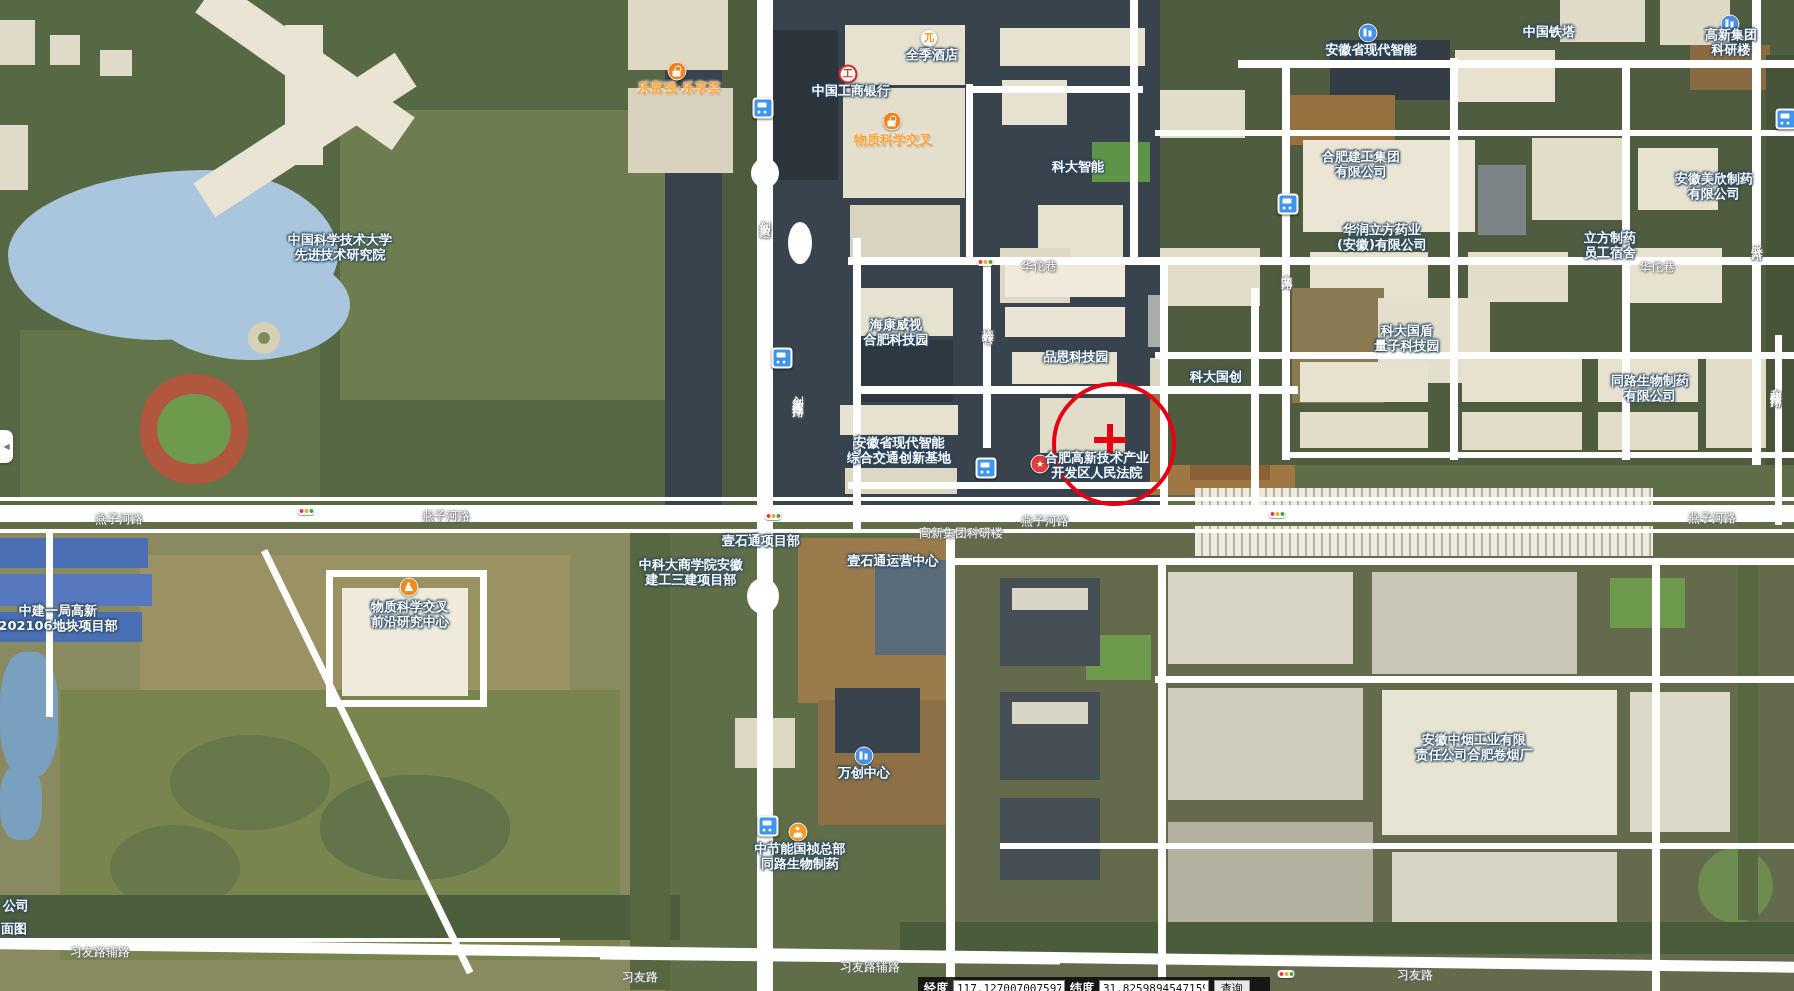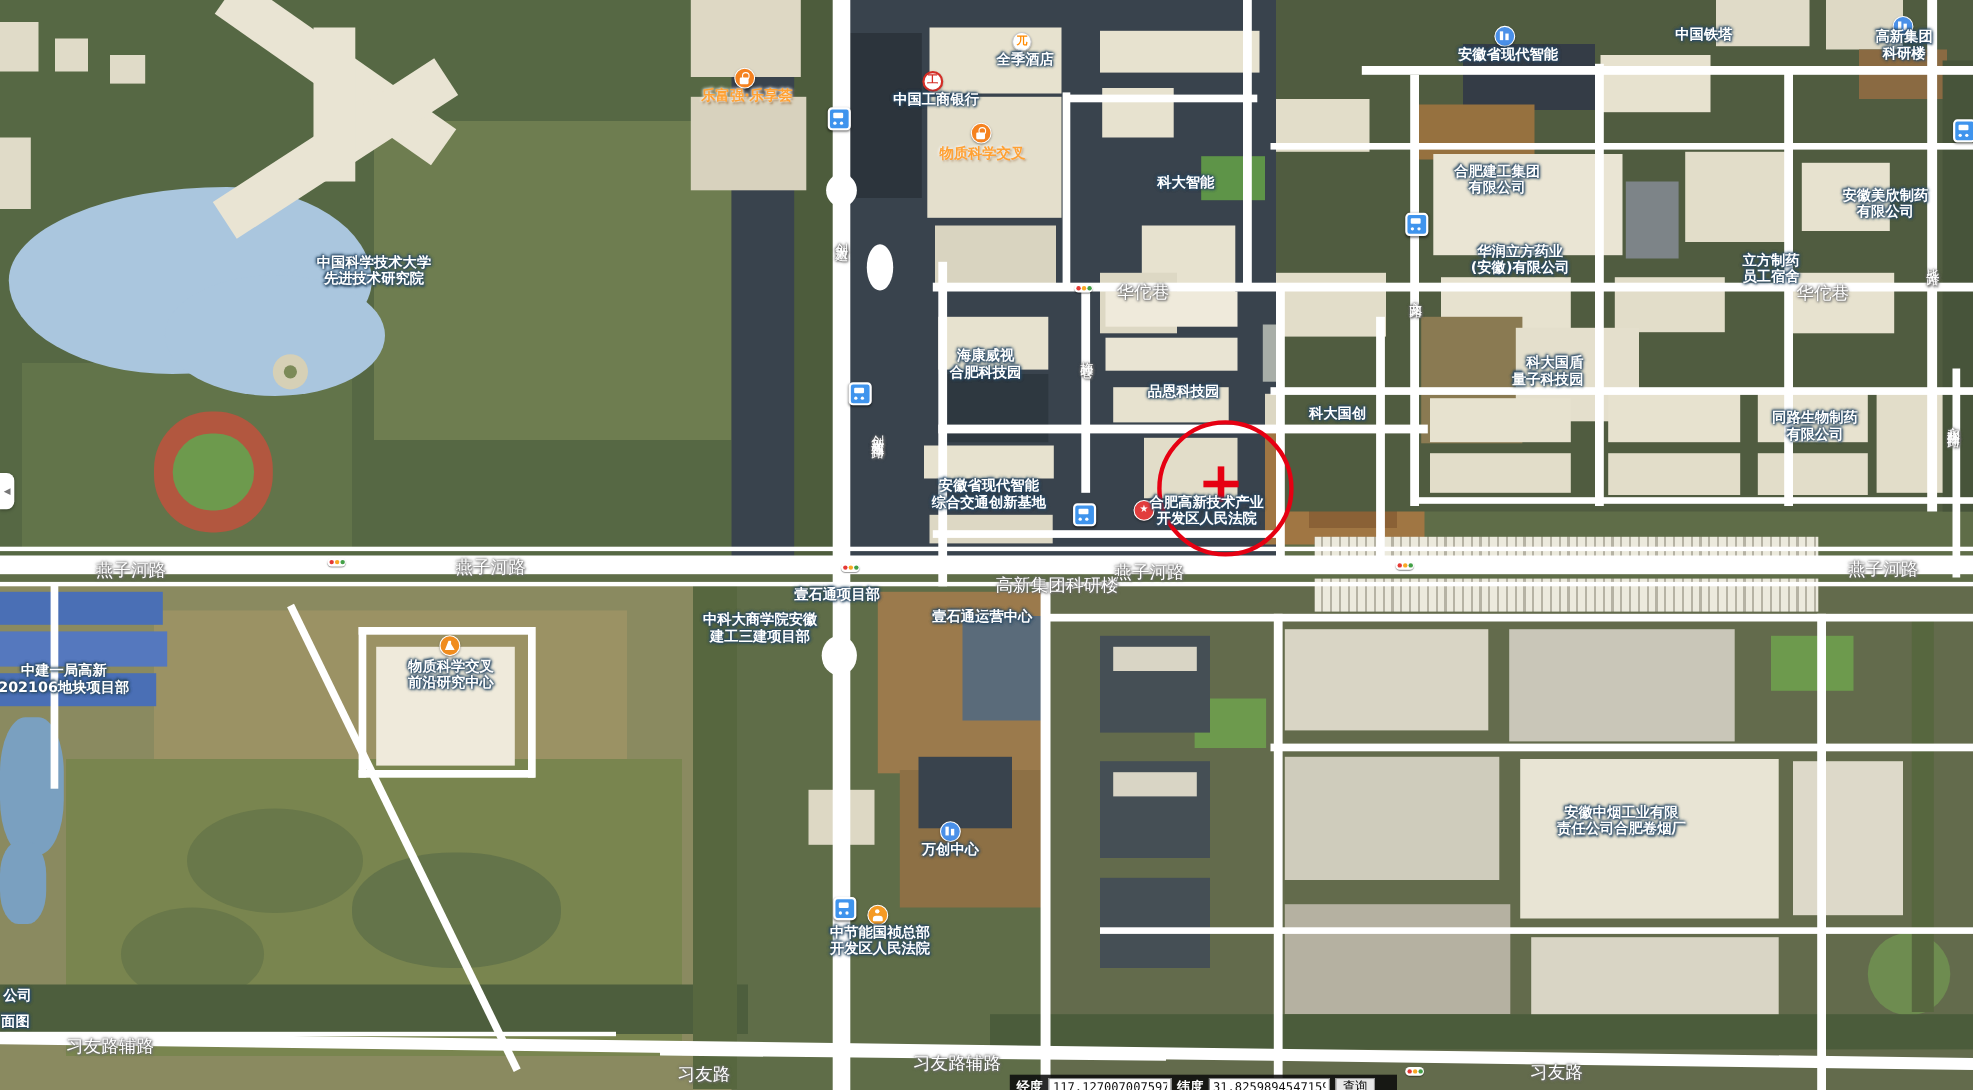--- a/index.html
+++ b/index.html
@@ -11,21 +11,21 @@
   #map{position:absolute;inset:0;width:1794px;height:991px;overflow:hidden;}
   #map i{position:absolute;display:block;}
   .stripe{background-image:repeating-linear-gradient(90deg,#eceadd 0 6px,#b6b3a4 6px 8px);}
   
   .lbl{position:absolute;transform:translate(-50%,-50%);white-space:pre-line;text-align:center;
        line-height:1.18;pointer-events:auto;z-index:30;}
   .lbl-poi{color:#fff;font-size:13px;font-weight:700;
        text-shadow:0 0 3px #2a4a66,0 0 3px #2a4a66,1px 1px 2px #2a4a66,-1px -1px 2px #2a4a66;}
   .lbl-orange{color:#ffa133;font-size:13px;font-weight:700;
        text-shadow:0 0 3px #fff,0 0 3px #fff,1px 1px 2px #8a5a20;}
-  .lbl-road{color:#fff;font-size:16px;font-weight:400;
+  .lbl-road{color:#fff;font-size:12px;font-weight:400;
        text-shadow:0 0 2px #6d6d6d,0 0 3px #6d6d6d,1px 1px 2px #6d6d6d;}
   .lbl-road-v{color:#fff;font-size:12px;writing-mode:vertical-rl;letter-spacing:2px;
        text-shadow:0 0 2px #6d6d6d,0 0 3px #6d6d6d,1px 1px 2px #6d6d6d;}
   
   .icon{position:absolute;transform:translate(-50%,-50%);z-index:25;}
   .icon-bus{width:17px;height:17px;background:#3f94ed;border:2px solid #fff;border-radius:4px;
        box-shadow:0 1px 2px rgba(0,0,0,.45);}
   .icon-bus::before{content:"";position:absolute;left:3px;top:3px;width:9px;height:5px;background:#fff;border-radius:1px;}
   .icon-bus::after{content:"";position:absolute;left:3px;bottom:3px;width:3px;height:3px;background:#fff;border-radius:50%;box-shadow:6px 0 0 #fff;}
   .icon-light{width:17px;height:8px;background:#fff;border-radius:4px;box-shadow:0 1px 1px rgba(0,0,0,.4);}
@@ -257,37 +257,37 @@
     <div class="lbl lbl-poi" style="left: 1382px; top: 237px;">华润立方药业
 (安徽)有限公司</div>
     <div class="lbl lbl-poi" style="left: 1714px; top: 186px;">安徽美欣制药
 有限公司</div>
     <div class="lbl lbl-poi" style="left: 1610px; top: 245px;">立方制药
 员工宿舍</div>
     <div class="lbl lbl-poi" style="left: 896px; top: 332px;">海康威视
 合肥科技园</div>
     <div class="lbl lbl-poi" style="left: 1076px; top: 357px;">品恩科技园</div>
     <div class="lbl lbl-poi" style="left: 1216px; top: 377px;">科大国创</div>
-    <div class="lbl lbl-poi" style="left: 1407px; top: 338px; text-align: right;">科大国盾
+    <div class="lbl lbl-poi" style="left: 1407px; top: 338px;">科大国盾
 量子科技园</div>
     <div class="lbl lbl-poi" style="left: 1650px; top: 388px;">同路生物制药
 有限公司</div>
     <div class="lbl lbl-poi" style="left: 899px; top: 450px;">安徽省现代智能
 综合交通创新基地</div>
     <div class="lbl lbl-poi" style="left: 1097px; top: 465px;">合肥高新技术产业
 开发区人民法院</div>
     <div class="lbl lbl-poi" style="left: 410px; top: 614px;">物质科学交叉
 前沿研究中心</div>
     <div class="lbl lbl-poi" style="left: 691px; top: 572px;">中科大商学院安徽
 建工三建项目部</div>
     <div class="lbl lbl-poi" style="left: 761px; top: 541px;">壹石通项目部</div>
     <div class="lbl lbl-poi" style="left: 893px; top: 561px;">壹石通运营中心</div>
     <div class="lbl lbl-poi" style="left: 864px; top: 773px;">万创中心</div>
     <div class="lbl lbl-poi" style="left: 800px; top: 856px;">中节能国祯总部
-开发区人民法院</div>
+同路生物制药</div>
     <div class="lbl lbl-poi" style="left: 1474px; top: 747px;">安徽中烟工业有限
 责任公司合肥卷烟厂</div>
     <div class="lbl lbl-poi" style="left: 58px; top: 618px;">中建一局高新
 202106地块项目部</div>
     <div class="lbl lbl-poi" style="left: 16px; top: 906px;">公司</div>
     <div class="lbl lbl-poi" style="left: 14px; top: 929px;">面图</div>
     <div class="lbl lbl-road" style="left: 119px; top: 519px;">燕子河路</div>
     <div class="lbl lbl-road" style="left: 446px; top: 516px;">燕子河路</div>
     <div class="lbl lbl-road" style="left: 1045px; top: 521px;">燕子河路</div>
     <div class="lbl lbl-road" style="left: 1712px; top: 518px;">燕子河路</div>

